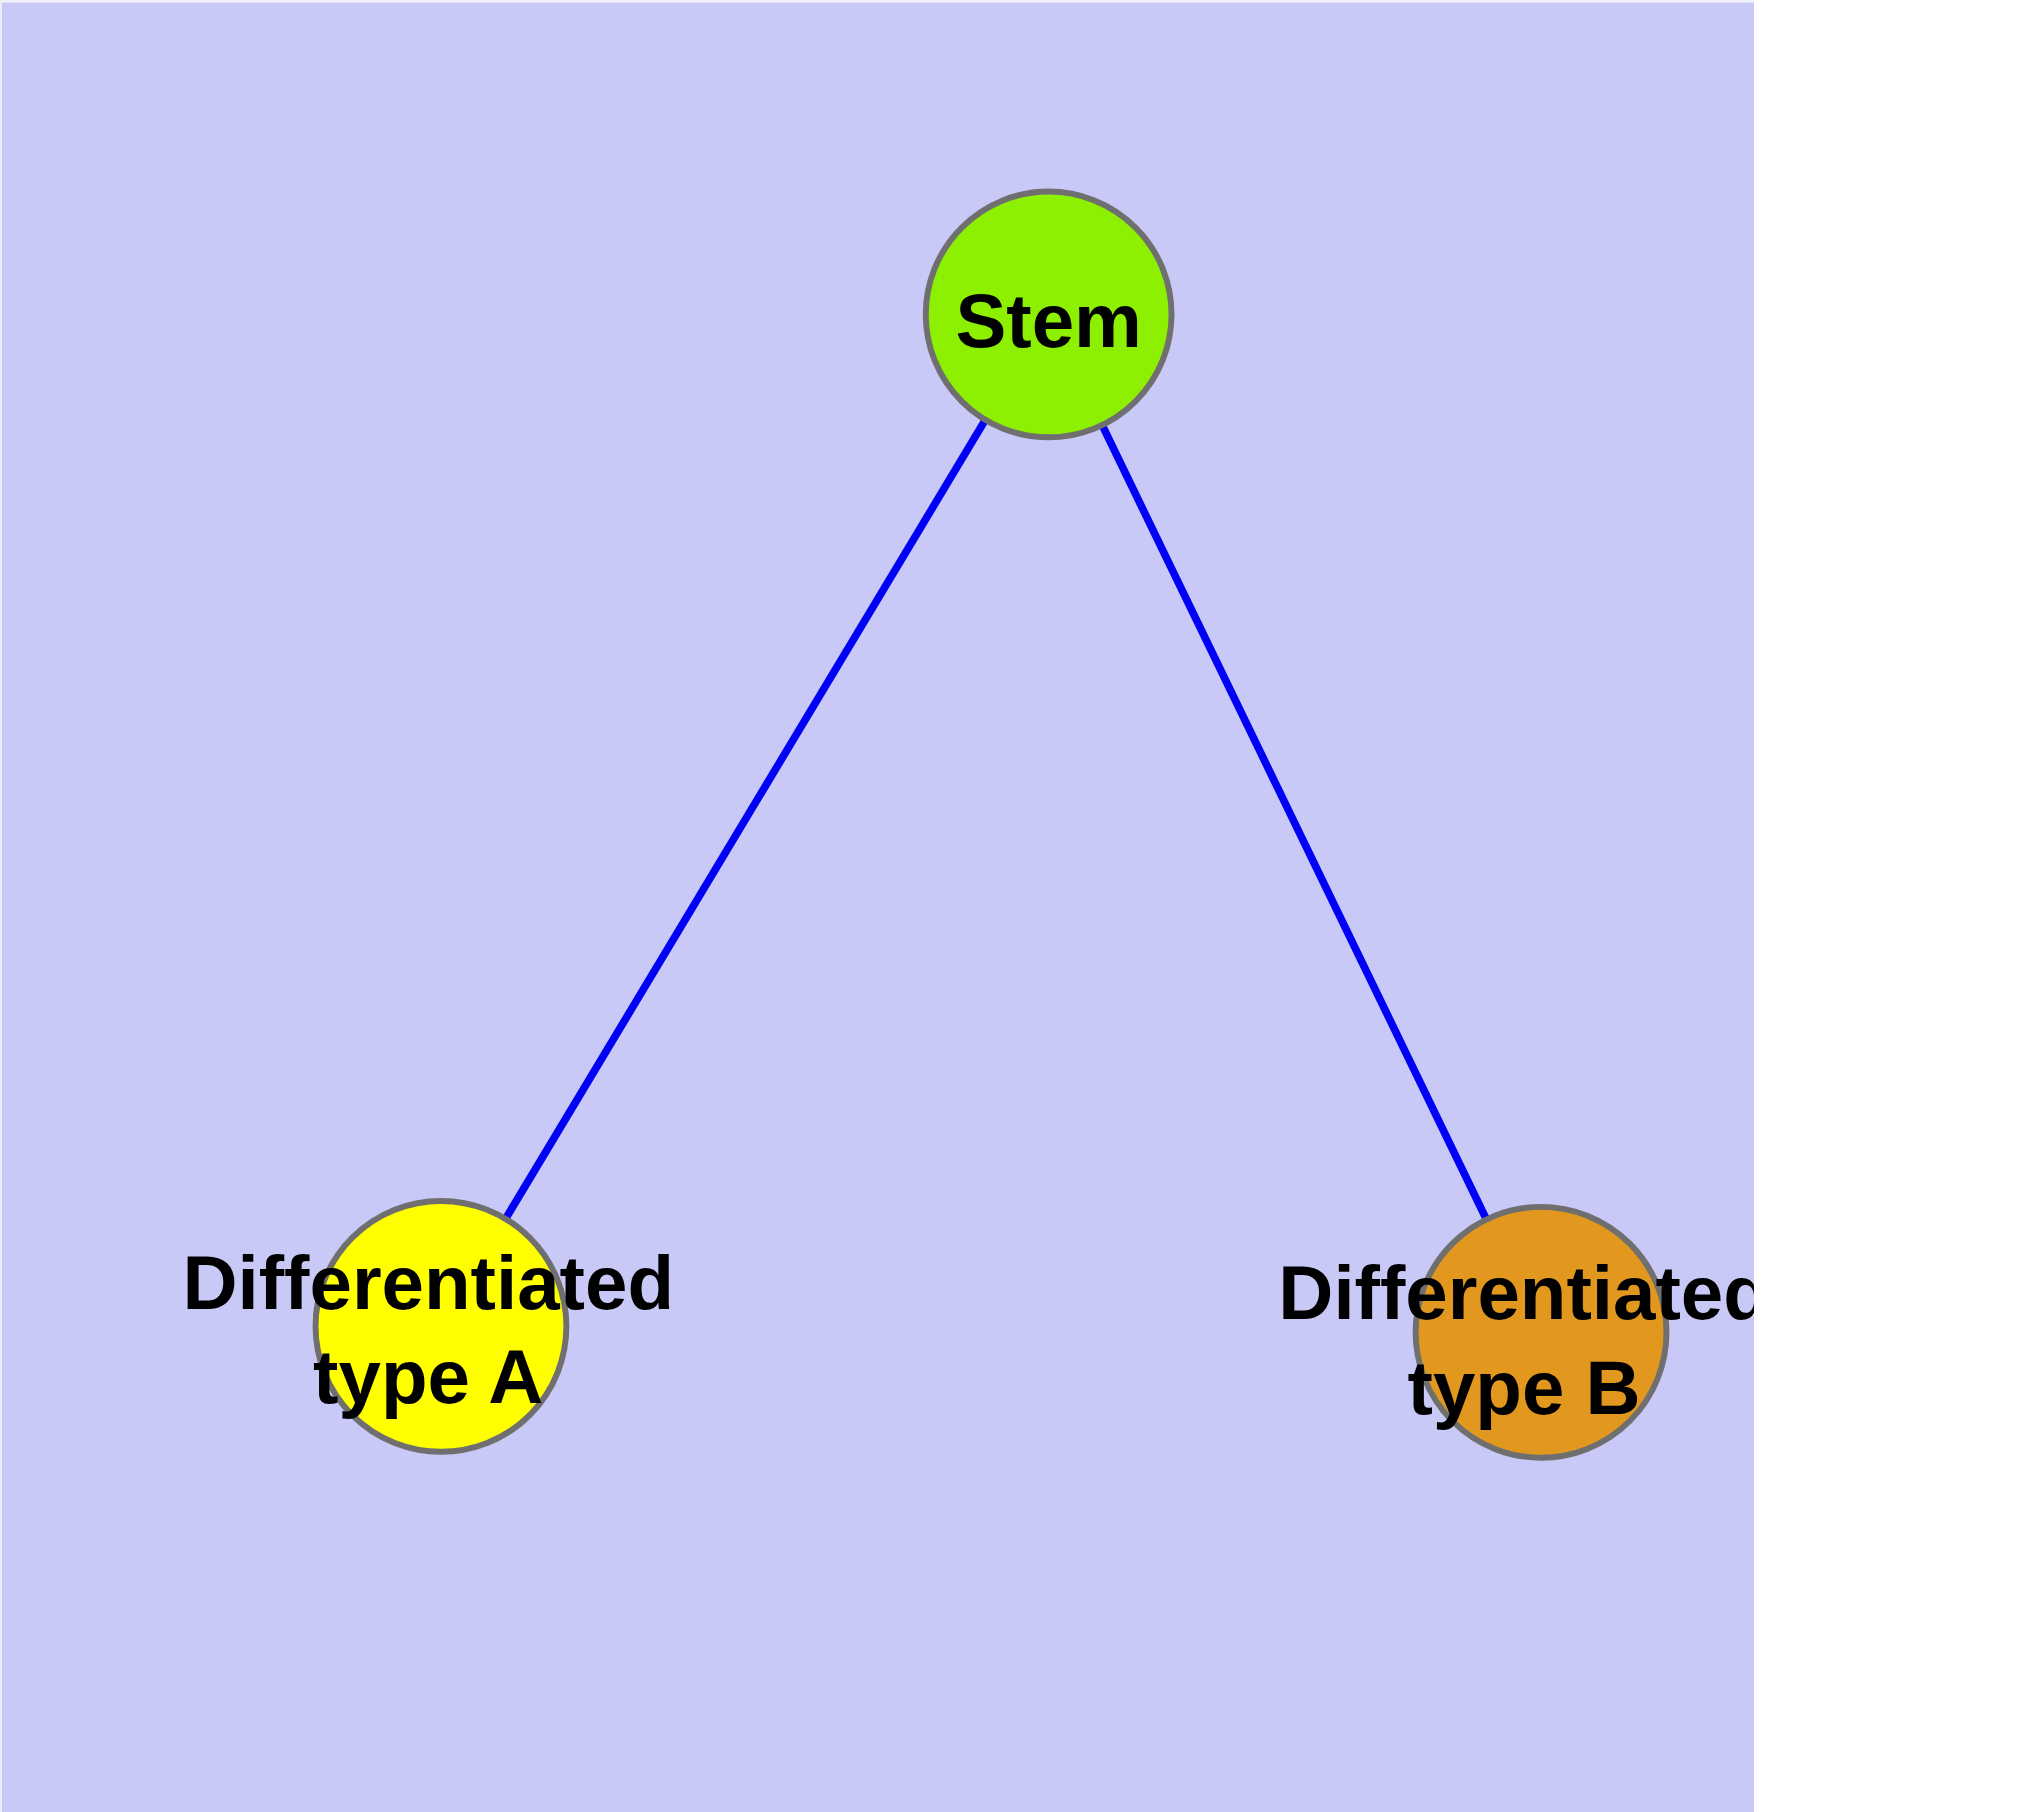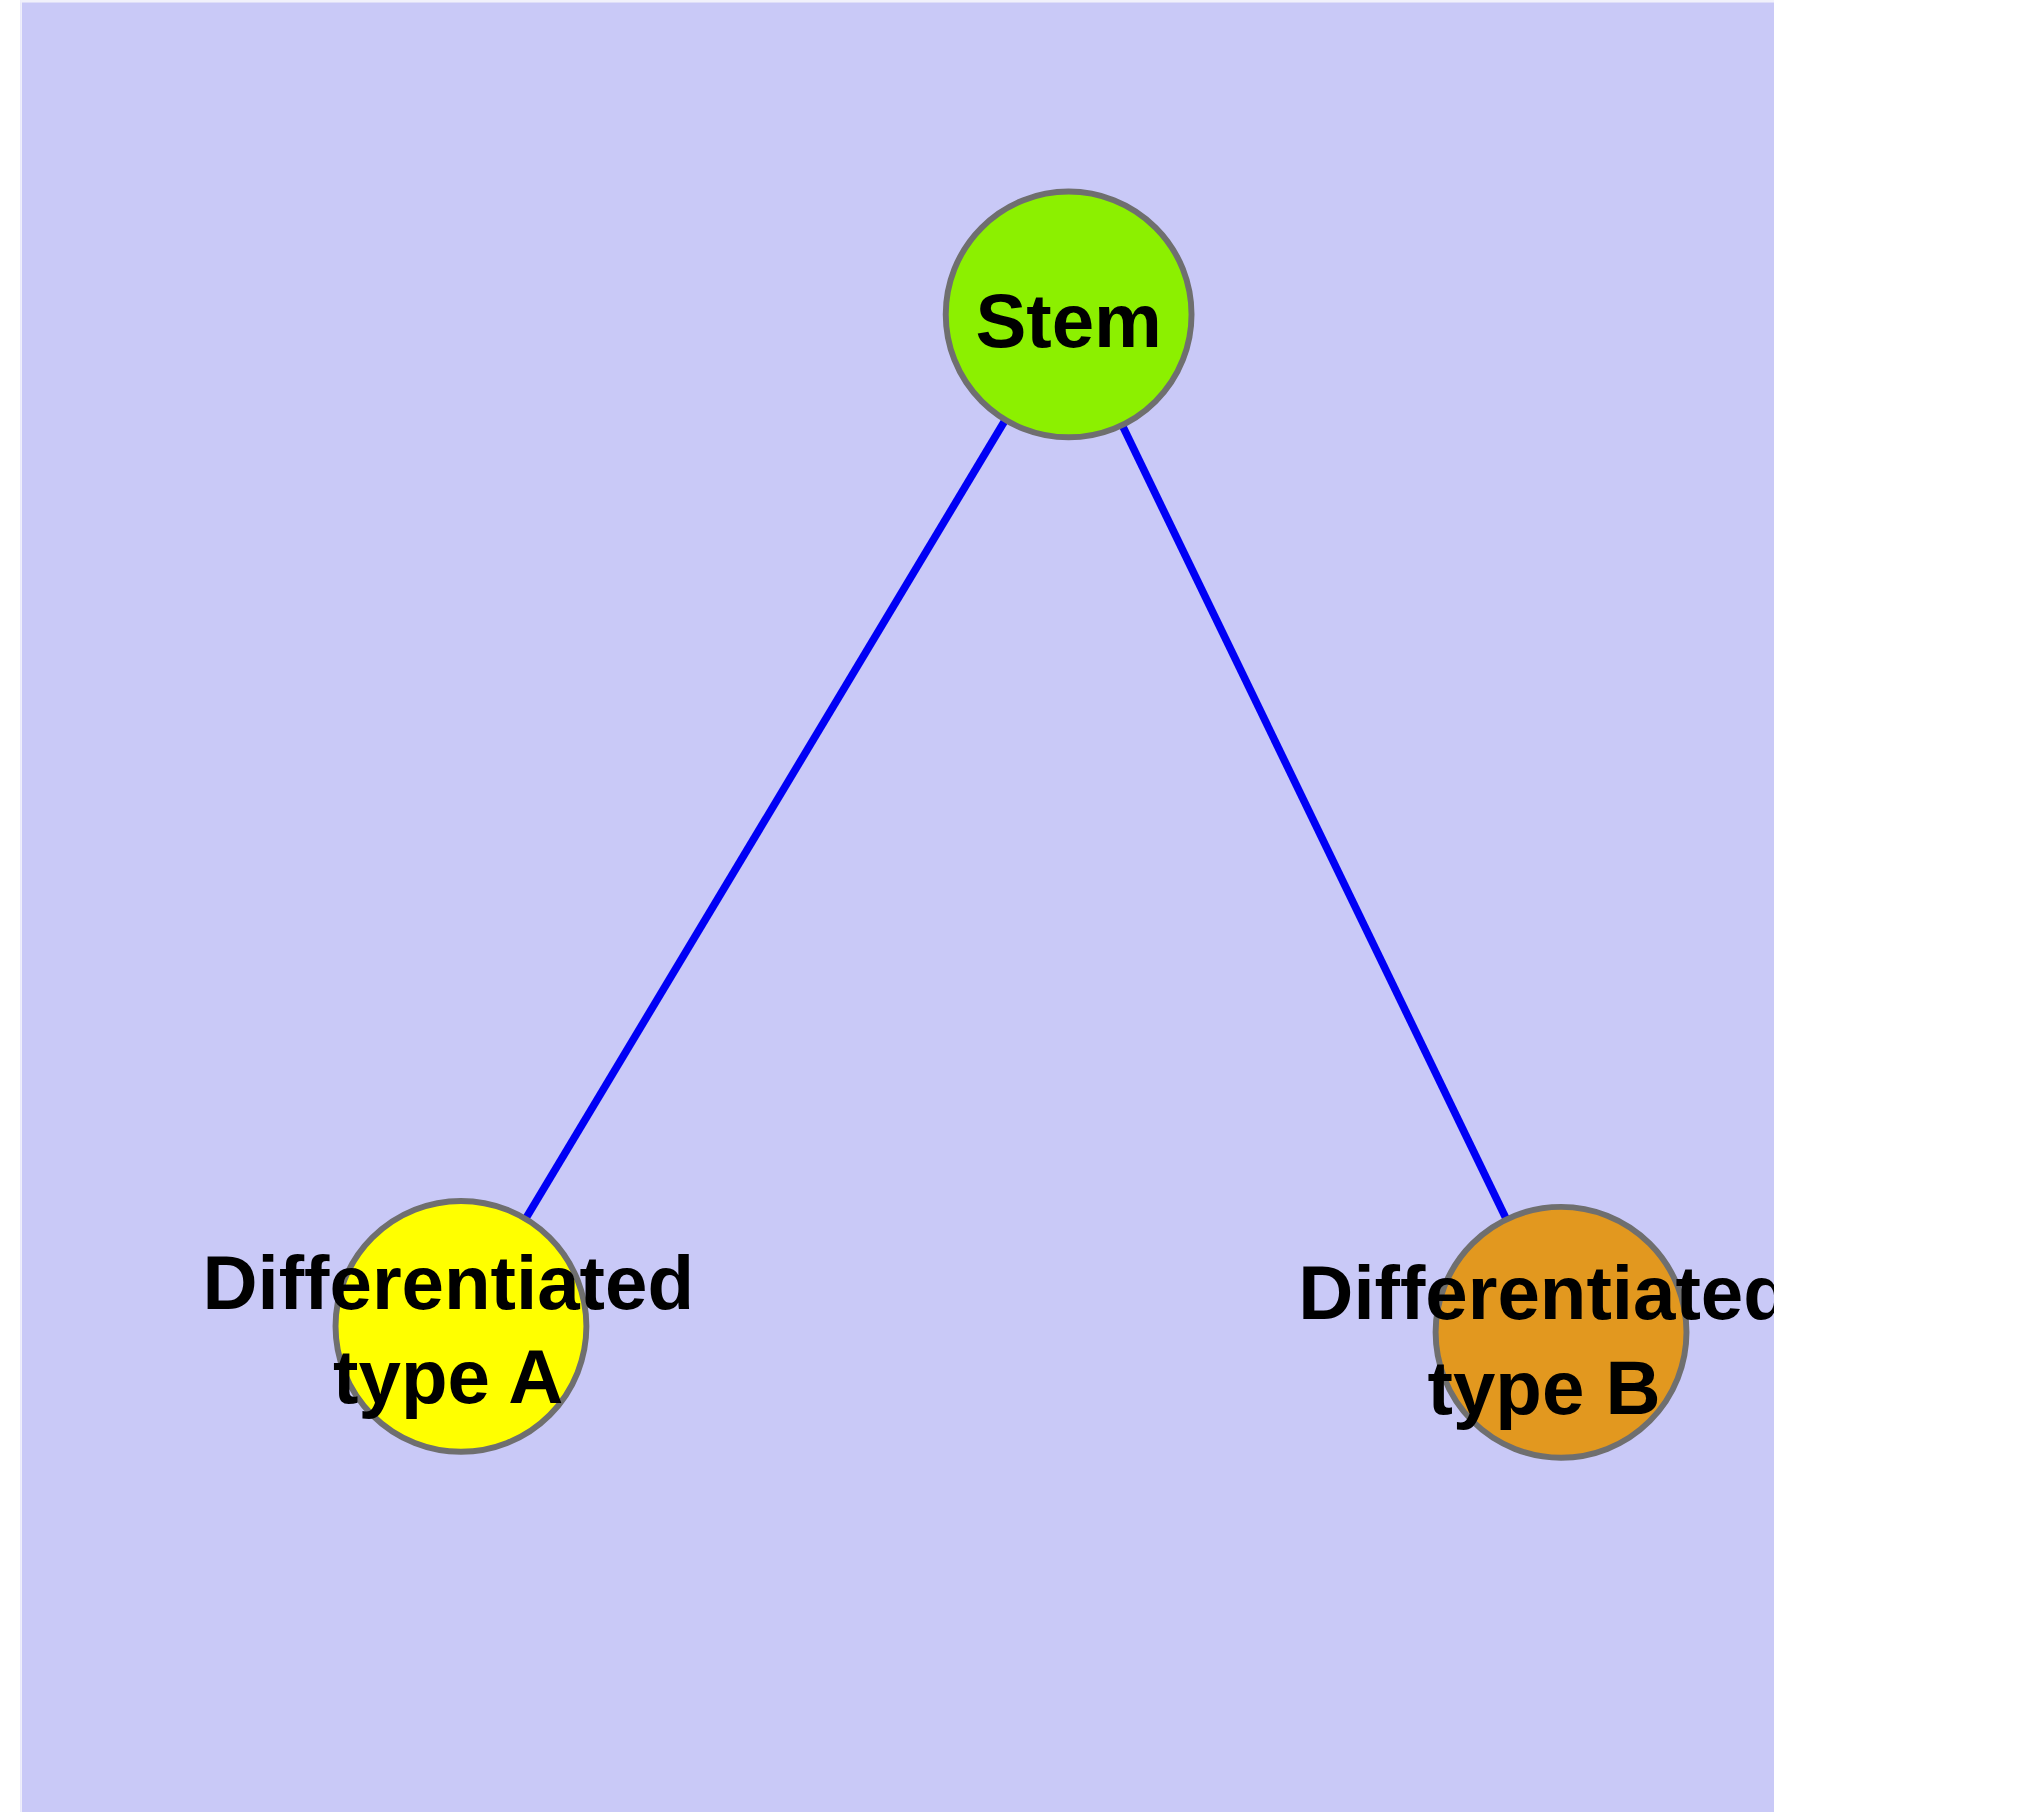--- a/index.html
+++ b/index.html
@@ -5,21 +5,20 @@
   html, body {
     margin: 0;
     padding: 0;
     background: #ffffff;
   }
   .canvas-wrap {
     position: relative;
     width: 1754px;
     height: 1812px;
     overflow: hidden;
-    padding-left: 20px;
   }
   svg.graph-canvas {
     display: block;
     width: 2021px;
     height: 1812px;
   }
   text.node-label {
     font-family: "Liberation Sans", sans-serif;
     font-weight: bold;
     font-size: 90px;

